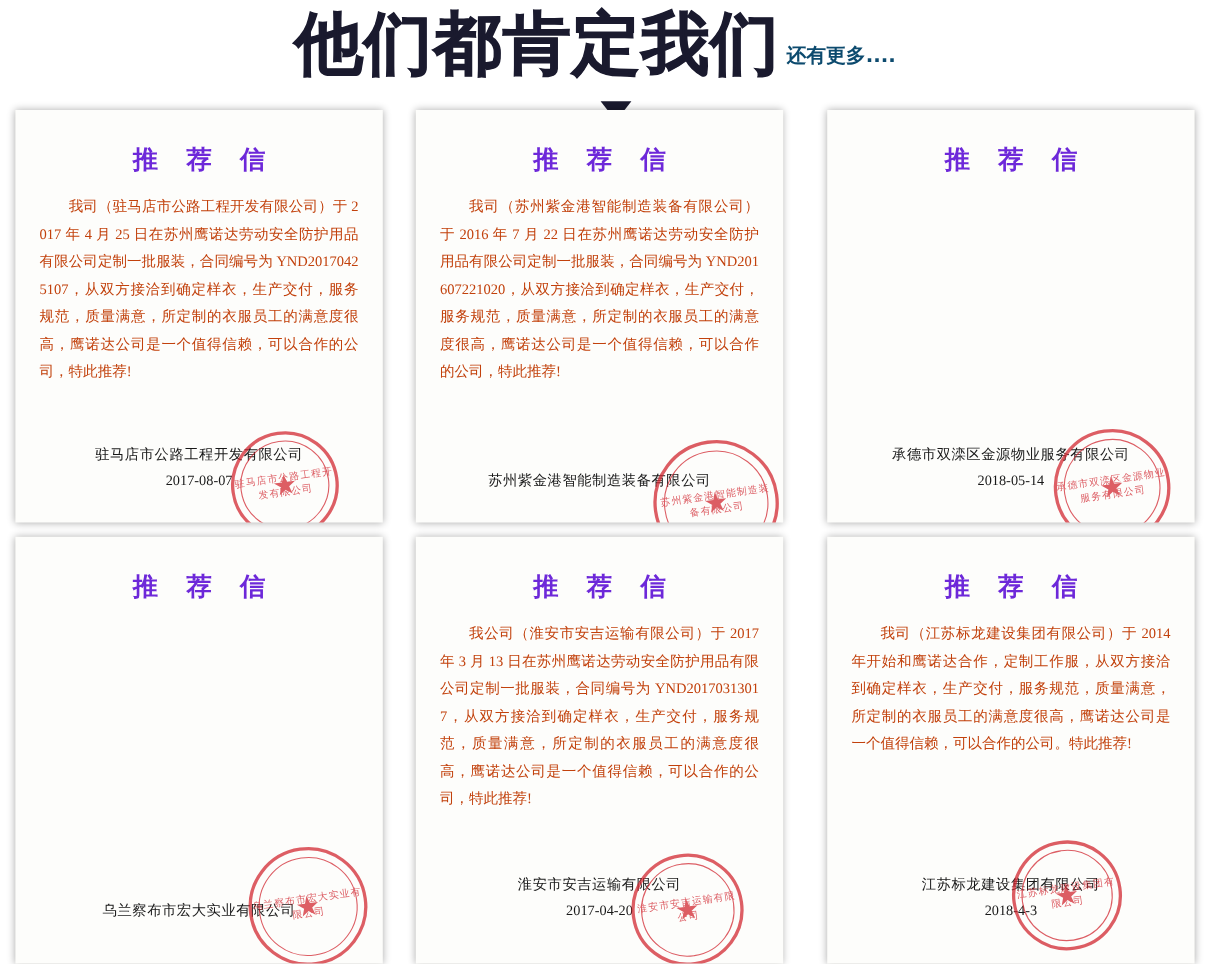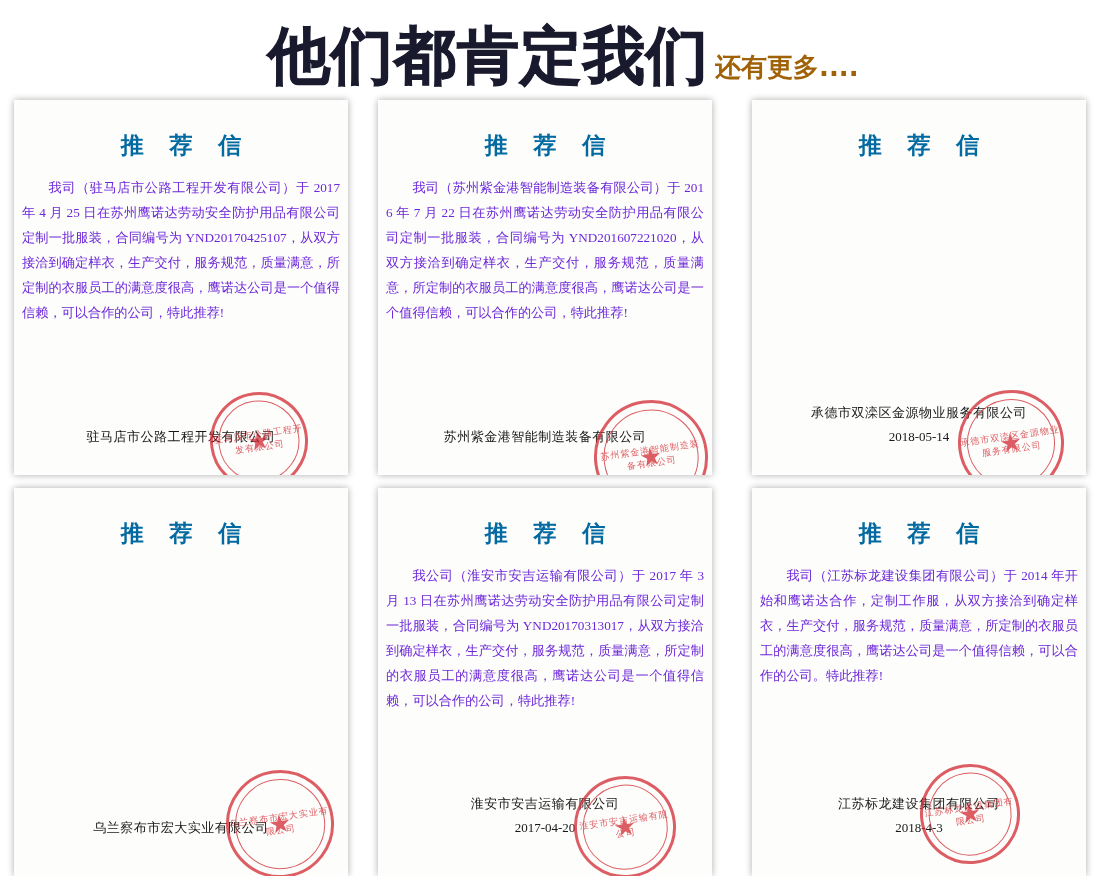--- a/index.html
+++ b/index.html
@@ -12,21 +12,21 @@
     height: 876px;
     position: relative;
     font-family: "Liberation Serif", "DejaVu Serif", serif;
     overflow: hidden;
   }
 
   
   .header {
     position: absolute;
     left: 0;
-    top: 16px;
+    top: 0;
     width: 1100px;
     height: 103px;
   }
   .header-inner {
     position: absolute;
     left: 268px;
     top: 8px;
     display: flex;
     align-items: flex-end;
   }
@@ -36,23 +36,23 @@
     font-size: 62px;
     line-height: 64px;
     letter-spacing: 1px;
     color: #1a1a2e;
     -webkit-text-stroke: 1px #1a1a2e;
     white-space: nowrap;
   }
   .subhead {
     font-family: "DejaVu Sans", sans-serif;
     font-weight: bold;
-    font-size: 26px;
+    font-size: 18px;
     line-height: 30px;
-    color: #a16207;
+    color: #0c4a6e;
     margin-left: 6px;
     margin-bottom: 6px;
     white-space: nowrap;
   }
   .arrow-down {
     position: absolute;
     left: 546px;
     top: 92px;
     width: 0;
     height: 0;
@@ -79,30 +79,30 @@
   .letter.r1 { top: 388px; height: 388px; }
   .letter.c0 { left: 14px; width: 334px; }
   .letter.c1 { left: 378px; width: 334px; }
   .letter.c2 { left: 752px; width: 334px; }
 
   .letter-title {
     text-align: center;
     font-size: 23px;
     font-weight: bold;
     letter-spacing: 10px;
-    color: #0369a1;
+    color: #6d28d9;
     margin-top: 30px;
     margin-bottom: 14px;
     text-indent: 10px;
   }
   .letter-body {
     font-size: 13.2px;
     line-height: 25px;
-    color: #6d28d9;
-    padding: 0 8px;
+    color: #c2410c;
+    padding: 0 22px;
     text-align: justify;
     text-justify: inter-ideograph;
     text-indent: 2em;
     word-break: break-all;
   }
   .letter-sign {
     position: absolute;
     left: 0;
     width: 100%;
     text-align: center;
@@ -175,20 +175,21 @@
   <div class="arrow-down"></div>
 </div>
 
 <div class="grid">
 
   <div class="letter r0 c0">
     <div class="letter-title">推 荐 信</div>
     <div class="letter-body">我司（驻马店市公路工程开发有限公司）于 2017 年 4 月 25 日在苏州鹰诺达劳动安全防护用品有限公司定制一批服装，合同编号为 YND20170425107，从双方接洽到确定样衣，生产交付，服务规范，质量满意，所定制的衣服员工的满意度很高，鹰诺达公司是一个值得信赖，可以合作的公司，特此推荐!</div>
     <div class="letter-sign">
       <span class="sign-company">驻马店市公路工程开发有限公司</span>
+      <span class="sign-date">2017-08-07</span>
     </div>
     <div class="stamp stamp-0">
       <div class="arc"></div>
       <div class="stamp-text">驻马店市公路工程开发有限公司</div>
       <div class="star">★</div>
     </div>
   </div>
 
   <div class="letter r0 c1">
     <div class="letter-title">推 荐 信</div>

